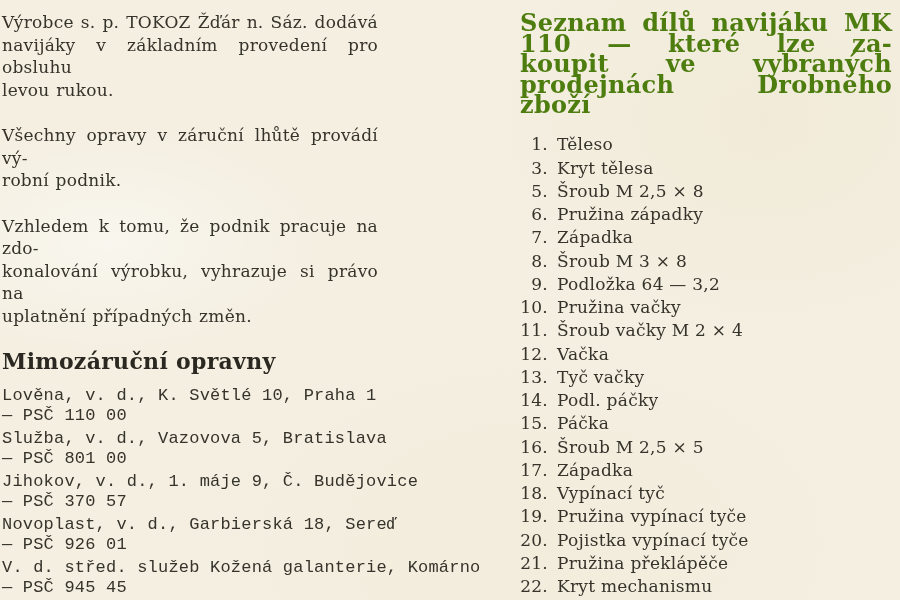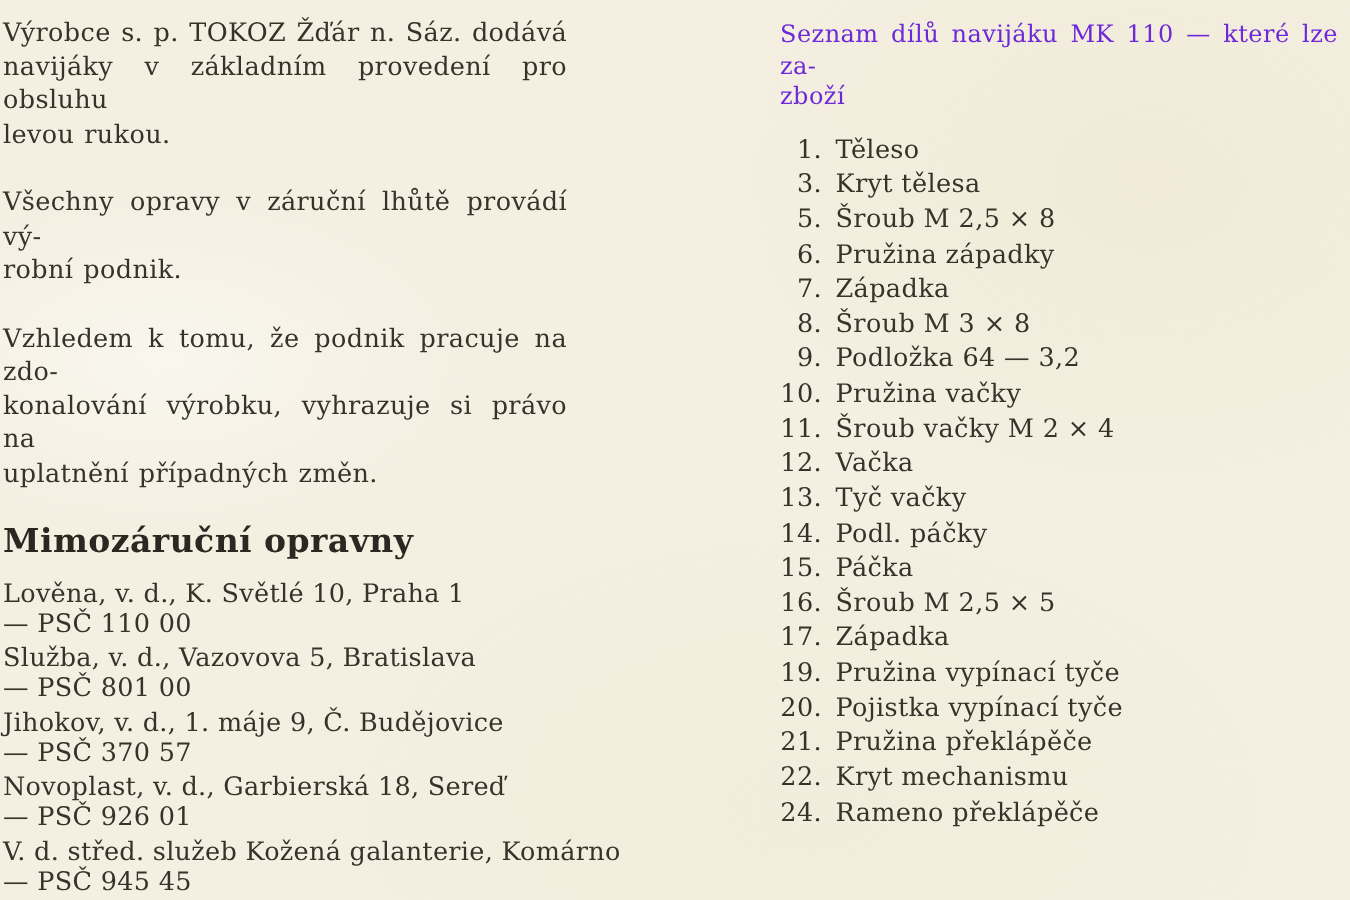--- a/index.html
+++ b/index.html
@@ -45,26 +45,26 @@
     letter-spacing: 0.3px;
     margin: 0 0 13px 0;
     line-height: 22.5px;
   }
   .addr {
     font-size: 17px;
     line-height: 20.5px;
     letter-spacing: 0.2px;
     margin: 0 0 2px 0;
   }
-  .addr .line { white-space: nowrap; }
+  .addr .line { white-space: nowrap; font-family: Liberation Mono, monospace; }
 
   .list-heading {
-    font-size: 16px;
-    font-weight: normal;
-    color: #6d28d9;
+    font-size: 24px;
+    font-weight: bold;
+    color: #4d7c0f;
     line-height: 20.6px;
     letter-spacing: 0.3px;
     word-spacing: 1px;
     margin: 0 0 15px 0;
   }
   .parts { }
   .part-row {
     display: flex;
     align-items: baseline;
     height: 23.25px;
@@ -122,20 +122,21 @@
       <div class="addr">
         <div class="line">V. d. střed. služeb Kožená galanterie, Komárno</div>
         <div class="line">— PSČ 945 45</div>
       </div>
     </div>
 </div>
 
 <div class="col col-right">
   <div id="list-heading" class="list-heading">
       <div class="line j">Seznam dílů navijáku MK 110 — které lze za-</div>
+      <div class="line j">koupit ve vybraných prodejnách Drobného</div>
       <div class="line">zboží</div>
     </div>
   <div id="parts" class="parts">
       <div class="part-row">
         <span class="part-num">1.</span>
         <span class="part-label">Těleso</span>
       </div>
       <div class="part-row">
         <span class="part-num">3.</span>
         <span class="part-label">Kryt tělesa</span>
@@ -186,20 +187,24 @@
       </div>
       <div class="part-row">
         <span class="part-num">16.</span>
         <span class="part-label">Šroub M 2,5 × 5</span>
       </div>
       <div class="part-row">
         <span class="part-num">17.</span>
         <span class="part-label">Západka</span>
       </div>
       <div class="part-row">
+        <span class="part-num">18.</span>
+        <span class="part-label">Vypínací tyč</span>
+      </div>
+      <div class="part-row">
         <span class="part-num">19.</span>
         <span class="part-label">Pružina vypínací tyče</span>
       </div>
       <div class="part-row">
         <span class="part-num">20.</span>
         <span class="part-label">Pojistka vypínací tyče</span>
       </div>
       <div class="part-row">
         <span class="part-num">21.</span>
         <span class="part-label">Pružina překlápěče</span>

